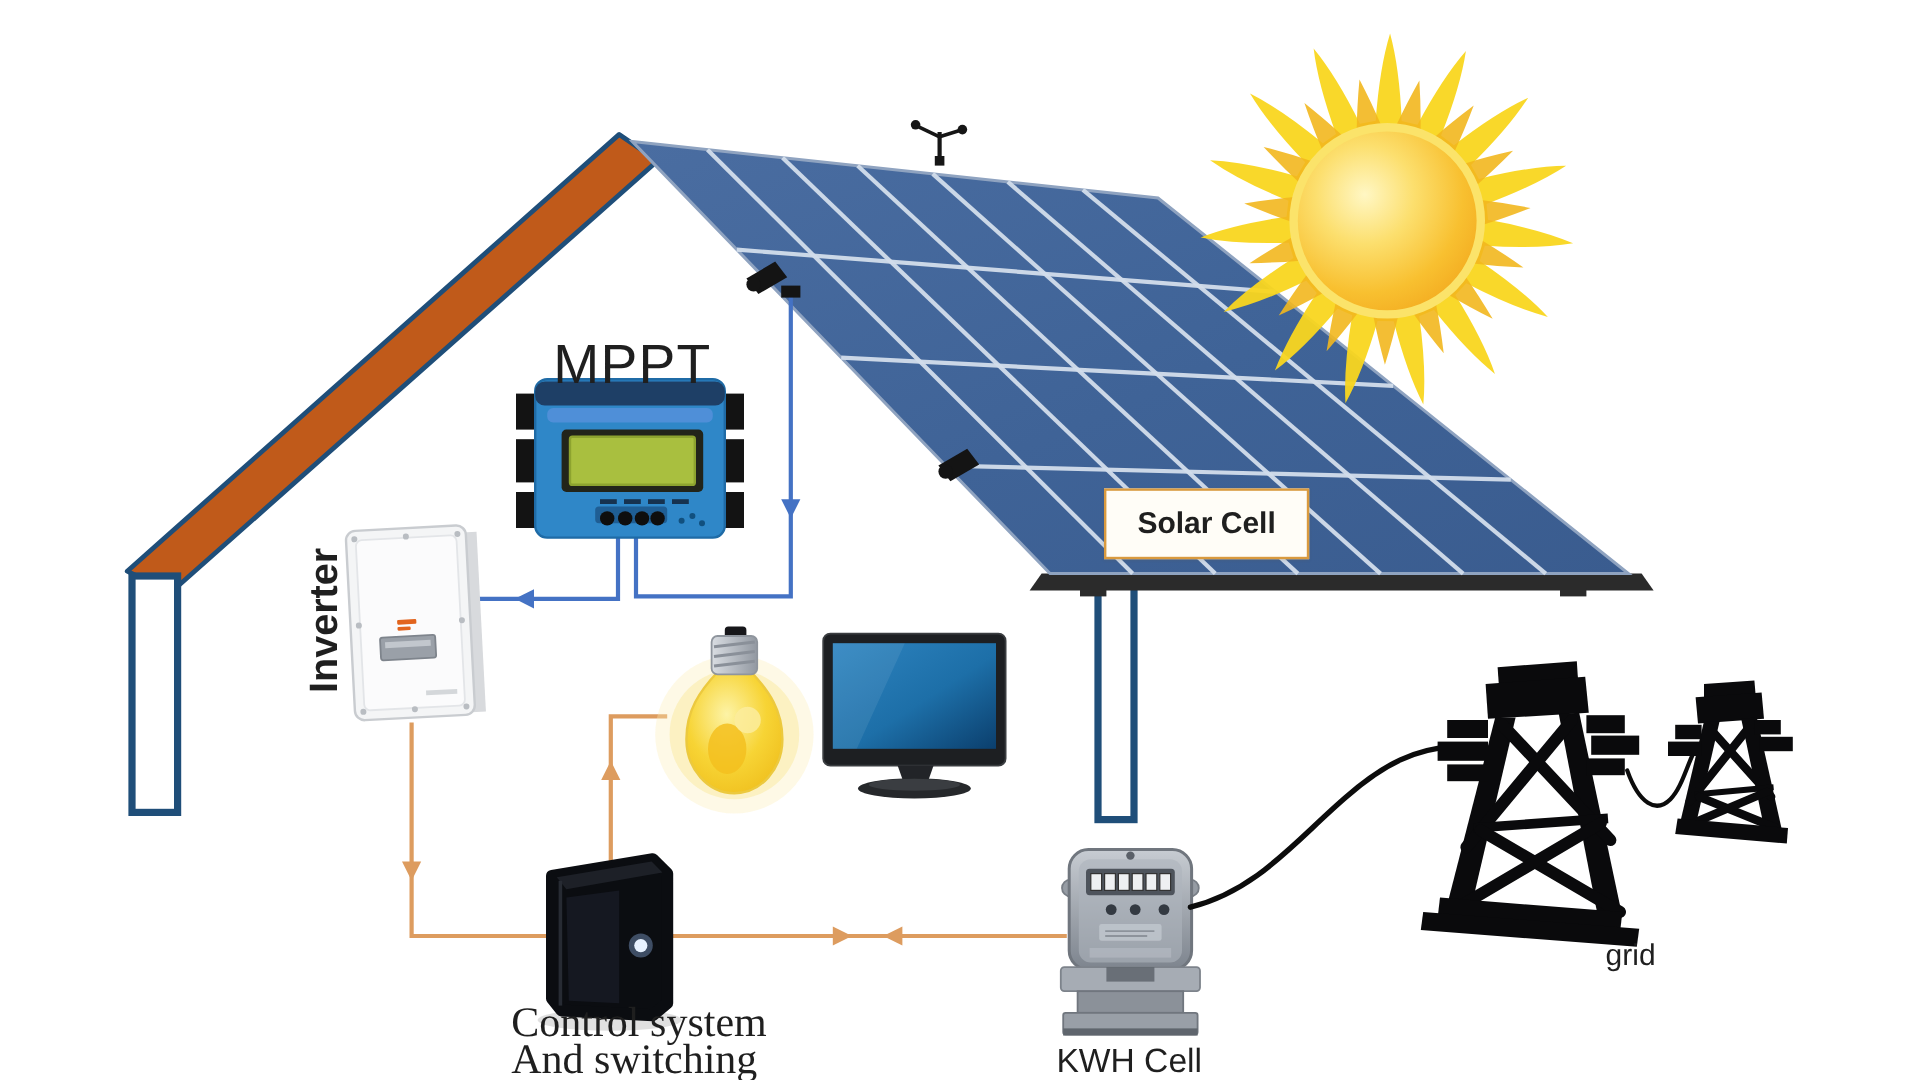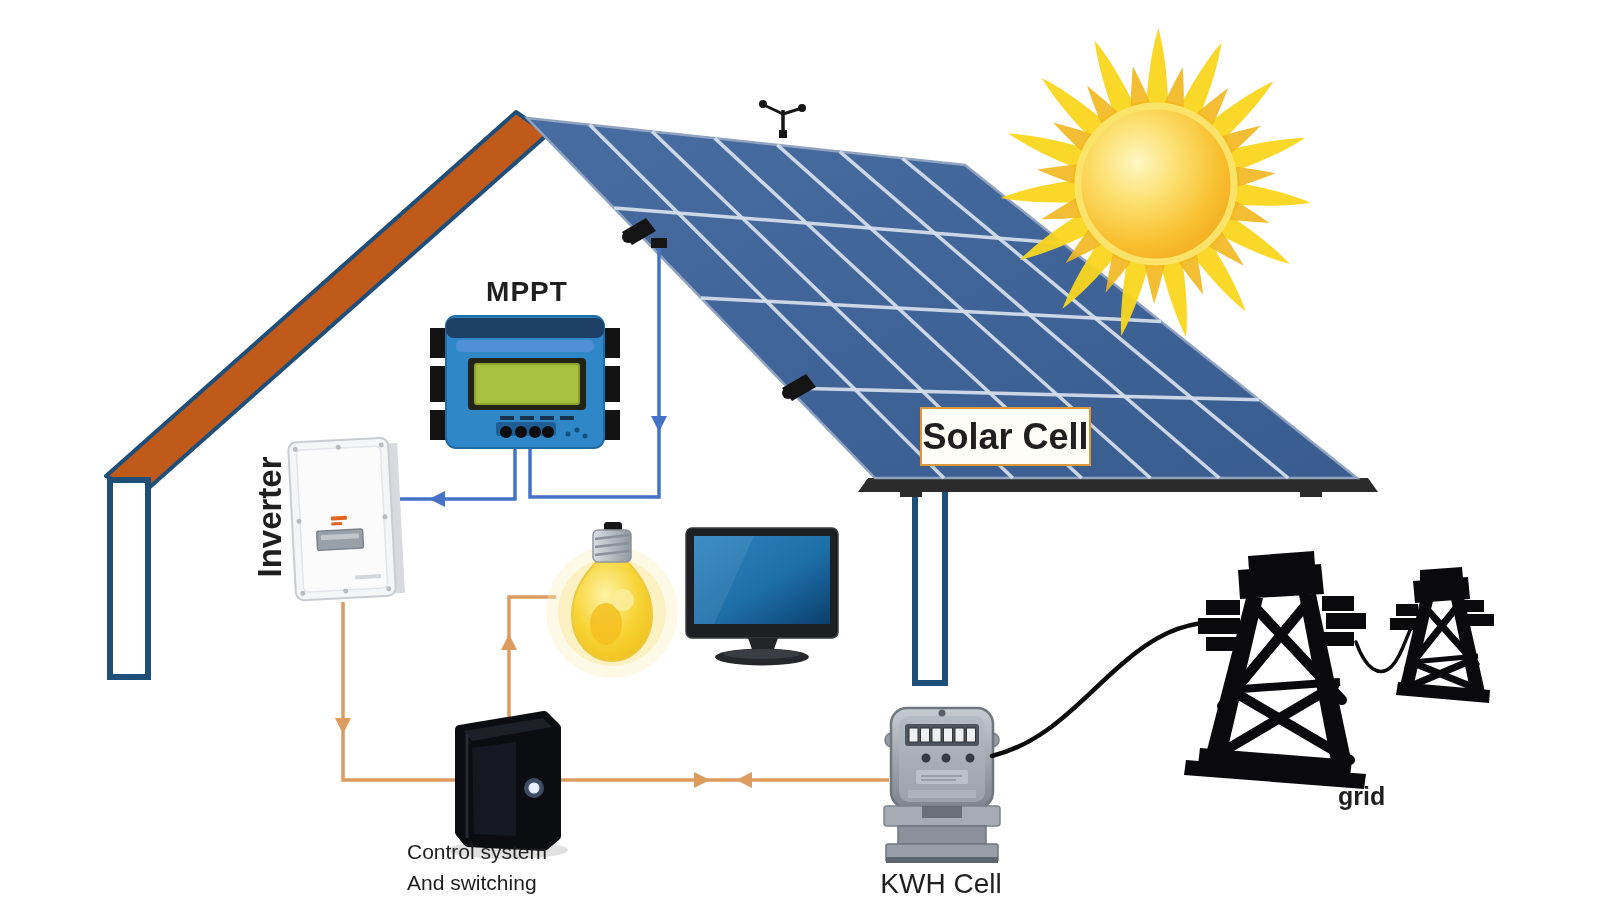--- a/index.html
+++ b/index.html
@@ -2,29 +2,29 @@
 <html><head>
 <meta charset="utf-8">
 <style>
   html,body{margin:0;padding:0;background:#ffffff;}
   #stage{
     position:relative;width:1600px;height:900px;background:#ffffff;overflow:hidden;
     font-family:"Liberation Sans", sans-serif;color:#1f1f1f;
   }
   #scene{position:absolute;left:0;top:0;}
   .lbl{position:absolute;color:#1f1f1f;white-space:nowrap;}
-  .lbl-mppt{left:452px;top:276px;width:150px;text-align:center;font-size:28px;font-weight:700;letter-spacing:1px;}
+  .lbl-mppt{left:452px;top:276px;width:150px;text-align:center;font-size:46px;font-weight:400;letter-spacing:1px;}
   .lbl-inverter{left:205px;top:452px;width:130px;height:130px;display:flex;align-items:center;justify-content:center;
     transform:rotate(-90deg);font-size:33px;font-weight:600;}
   .solarcell-box{position:absolute;left:920px;top:407px;width:167px;height:55px;background:#fffdf7;
     border:2px solid #d99a3f;display:flex;align-items:center;justify-content:center;
-    font-size:36px;font-weight:600;box-shadow:0 1px 3px rgba(120,90,40,.25);}
-  .lbl-control{left:407px;top:836px;font-size:21px;font-weight:500;line-height:31px;}
+    font-size:25px;font-weight:600;box-shadow:0 1px 3px rgba(120,90,40,.25);}
+  .lbl-control{left:426px;top:836px;font-size:35px;font-weight:500;line-height:31px;font-family:Liberation Serif, serif;}
   .lbl-kwh{left:855px;top:868px;width:172px;text-align:center;font-size:28px;font-weight:500;}
-  .lbl-grid{left:1338px;top:782px;font-size:25px;font-weight:700;}
+  .lbl-grid{left:1338px;top:782px;font-size:25px;font-weight:400;}
 </style>
 </head>
 <body>
 
 <div id="stage">
 
 <svg id="scene" width="1600" height="900" viewBox="0 0 1600 900">
   <defs>
     <radialGradient id="sunCore" cx="38%" cy="36%" r="75%">
       <stop offset="0%" stop-color="#FFF7C4"></stop>

